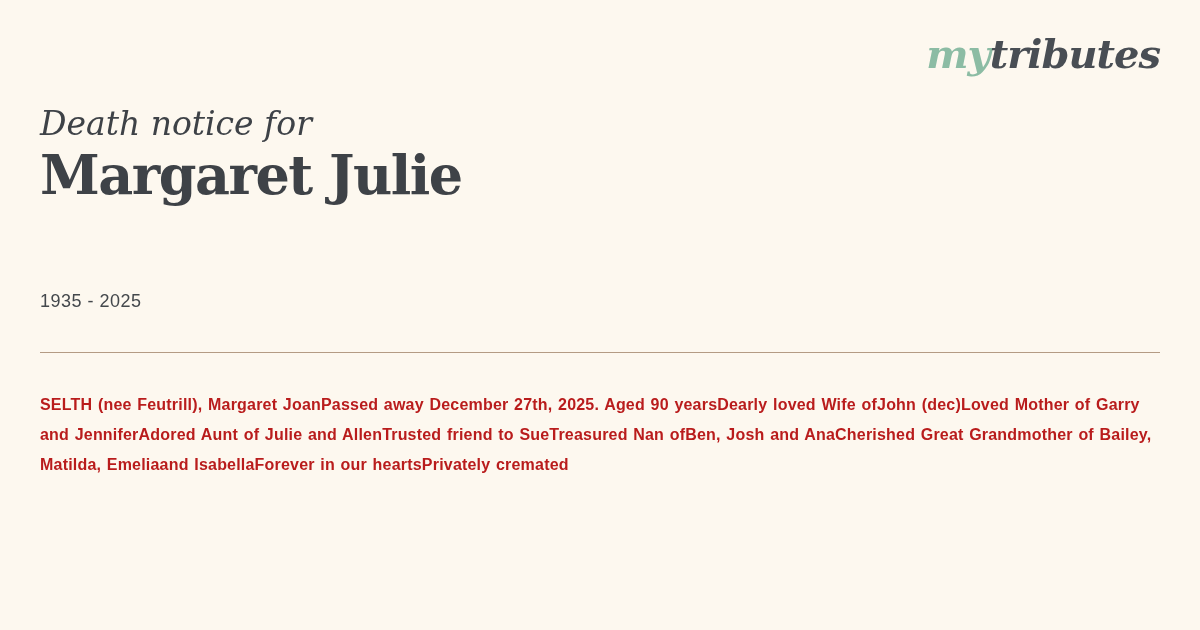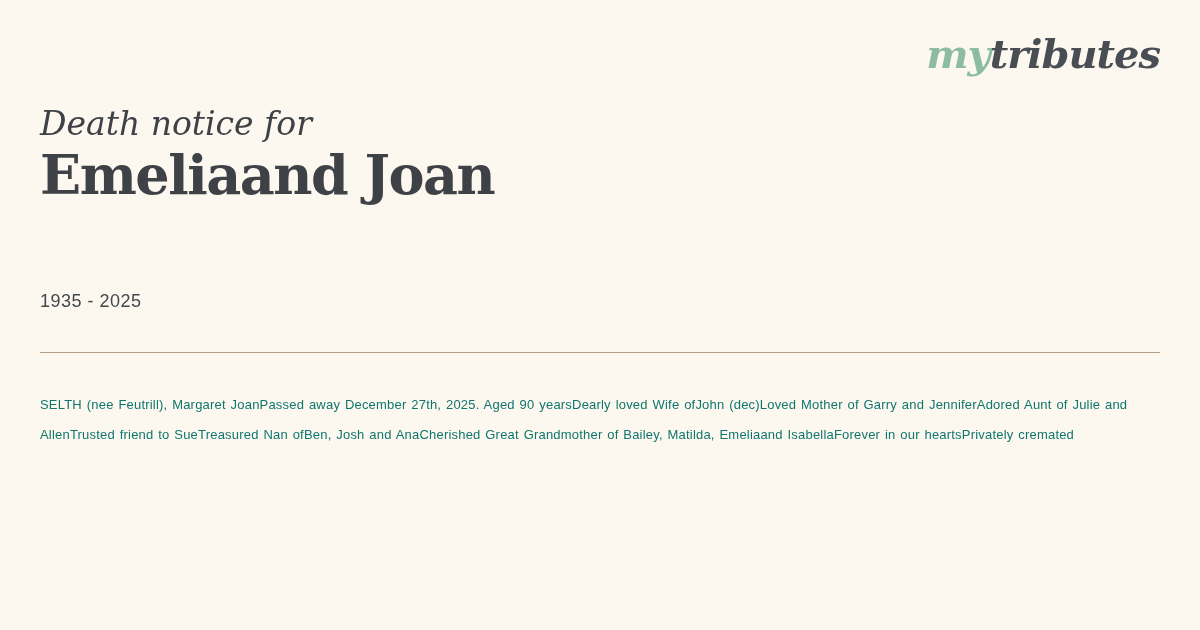--- a/index.html
+++ b/index.html
@@ -85,40 +85,41 @@
     border-top: 1px solid #B49B84;
     margin: 0;
   }
   
   .body-text {
     position: absolute;
     top: 390px;
     left: 40px;
     width: 1122px;
     margin: 0;
-    font-size: 13px;
+    font-size: 16px;
     line-height: 30px;
-    color: #0f766e;
+    color: #b91c1c;
     letter-spacing: 0.2px;
     word-spacing: 1px;
+    font-weight: bold;
   }
 </style>
 </head>
 <body>
 
 <div class="card">
 
   <div class="logo">
     <span class="my">my</span><span class="trib">tributes</span>
   </div>
 
   <div class="kicker">Death notice for</div>
 
   <h1 class="headline">
-    <span class="line">Emeliaand Joan</span>
+    <span class="line">Margaret Julie</span>
   </h1>
 
   <div class="years">1935 - 2025</div>
 
   <hr class="divider">
 
   <p class="body-text">SELTH (nee Feutrill), Margaret JoanPassed away December 27th, 2025. Aged 90 yearsDearly loved Wife ofJohn (dec)Loved Mother of Garry and JenniferAdored Aunt of Julie and AllenTrusted friend to SueTreasured Nan ofBen, Josh and AnaCherished Great Grandmother of Bailey, Matilda, Emeliaand IsabellaForever in our heartsPrivately cremated</p>
 
 </div>
 

